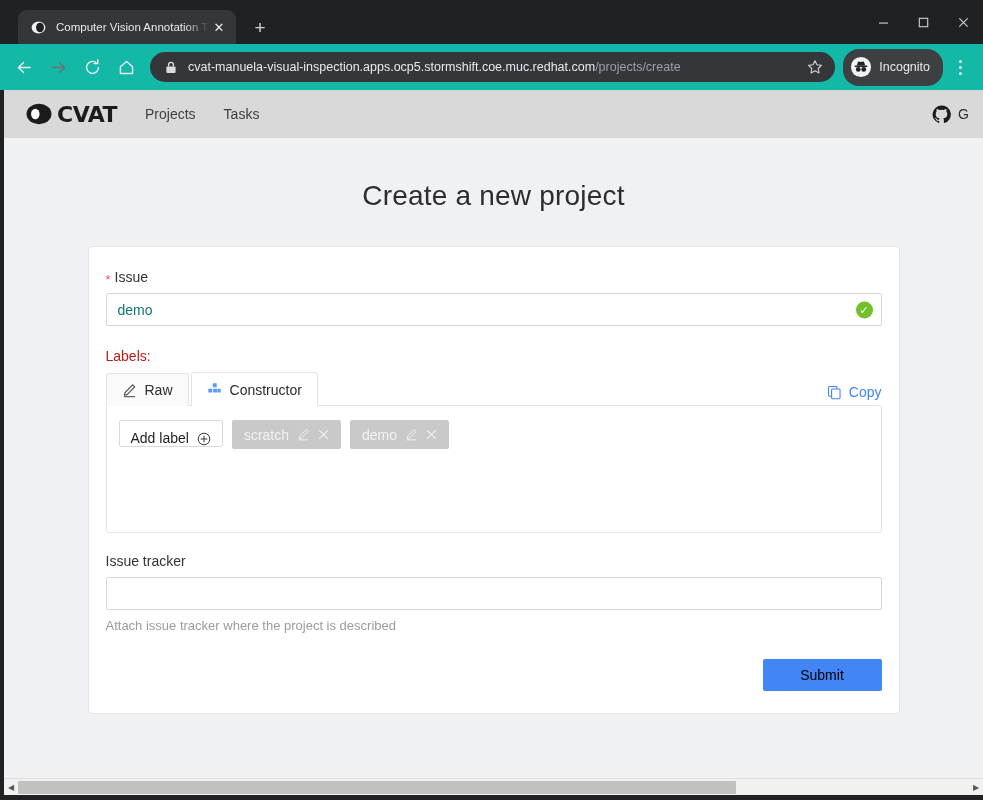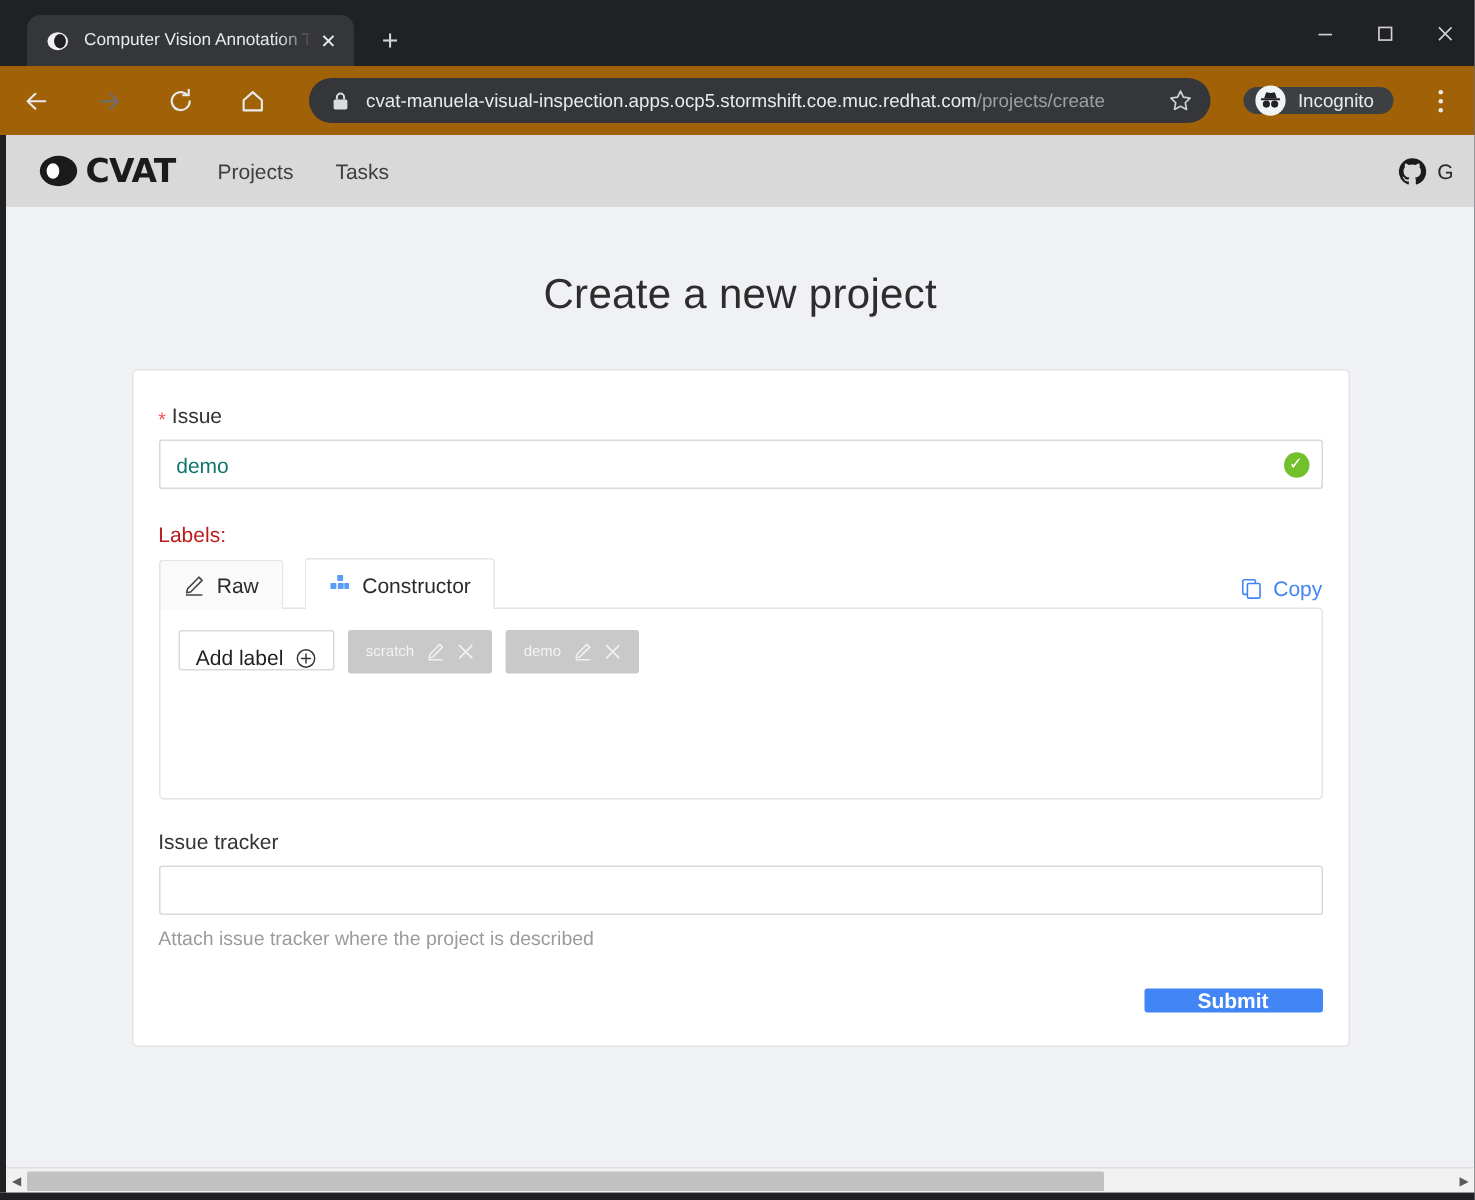--- a/index.html
+++ b/index.html
@@ -85,25 +85,25 @@
     display: flex; align-items: center; justify-content: center;
     color: #cfd1d4;
     font-size: 13px;
     cursor: pointer;
   }
 
   
   .toolbar {
     height: 46px;
     flex: 0 0 46px;
-    background: #a16207;
+    background: #14b8a6;
     display: flex;
     align-items: center;
     padding: 0 8px;
-    gap: 16px;
+    gap: 2px;
   }
   .navbtn {
     width: 32px; height: 32px;
     display: flex; align-items: center; justify-content: center;
     border-radius: 50%;
     color: #e8eaed;
     cursor: pointer;
     flex: 0 0 32px;
   }
   .navbtn.disabled { color: #6c6f74; }
@@ -133,21 +133,21 @@
     text-overflow: ellipsis;
   }
   .url .path { color: #9aa0a6; }
   .star-icon {
     flex: 0 0 20px;
     width: 20px; height: 20px;
     display: flex; align-items: center; justify-content: center;
     cursor: pointer;
   }
   .incognito-chip {
-    height: 18px;
+    height: 37px;
     background: #3c4043;
     border-radius: 16px;
     display: flex;
     align-items: center;
     gap: 7px;
     padding: 0 13px 0 7px;
     flex: 0 0 auto;
     cursor: pointer;
   }
   .incognito-chip .lbl { color: #e8eaed; font-size: 12.5px; }
@@ -283,21 +283,20 @@
     color: #b91c1c;
     margin: 22px 0 8px 0;
   }
 
   
   .tabs-row {
     display: flex;
     align-items: flex-end;
     position: relative;
     height: 34px;
-    gap: 12px;
   }
   .utab {
     height: 33px;
     padding: 0 15px;
     display: flex;
     align-items: center;
     gap: 8px;
     font-size: 14px;
     color: #2b2b2b;
     background: #fafafa;
@@ -351,21 +350,21 @@
     font-family: "Liberation Sans", sans-serif;
   }
   .label-tag {
     height: 29px;
     background: #c9c9c9;
     border-radius: 2px;
     padding: 0 12px;
     display: flex;
     align-items: center;
     gap: 8px;
-    font-size: 10px;
+    font-size: 14px;
     color: #f2f2f2;
     cursor: pointer;
   }
   .label-tag .tag-ico {
     display: flex; align-items: center; justify-content: center;
     cursor: pointer;
     width: 13px; height: 13px;
   }
   .label-tag .tag-x { font-size: 12.5px; line-height: 1; color: #f2f2f2; }
 
@@ -380,29 +379,28 @@
     margin-top: 8px;
   }
 
   .submit-row {
     display: flex;
     justify-content: flex-end;
     margin-top: 26px;
   }
   .submit-btn {
     width: 119px;
-    height: 16px;
+    height: 32px;
     background: #4285f4;
     border: none;
     border-radius: 2px;
-    color: #ffffff;
+    color: #000000;
     font-size: 14px;
     cursor: pointer;
     font-family: "Liberation Sans", sans-serif;
-    font-weight: bold;
   }
 
   
   .hscroll {
     position: absolute;
     left: 0; right: 0; bottom: 0;
     height: 17px;
     background: #f1f1f1;
     border-top: 1px solid #e0e0e0;
     display: flex;

